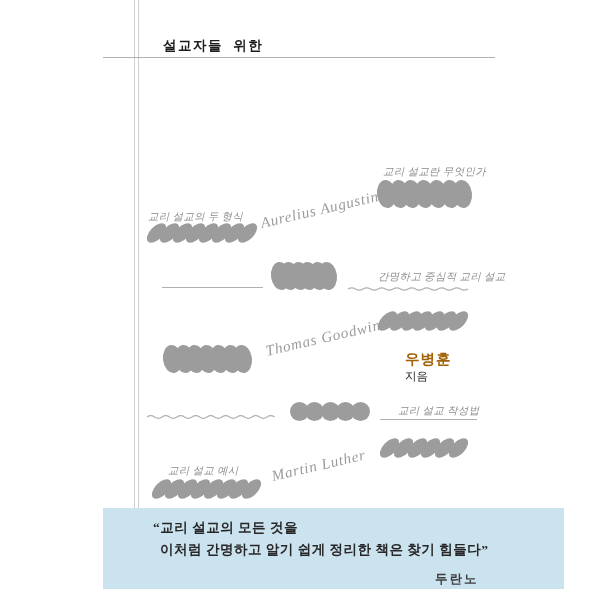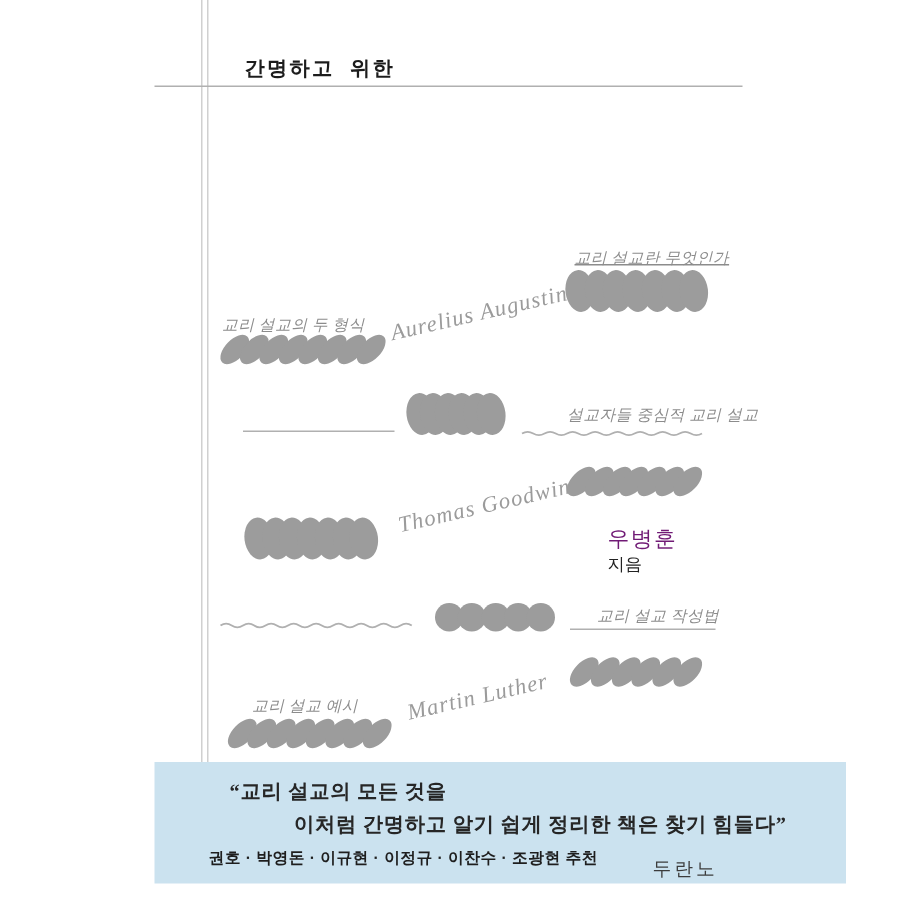--- a/index.html
+++ b/index.html
@@ -25,49 +25,49 @@
   
   .chain{position:absolute;display:flex;align-items:center;}
   .chain .u{flex:none;border-radius:50%;background:var(--scribble-gray,#9c9c9c);}
   .chain[data-kind="oval"] .u{width:19px;height:28px;transform:rotate(-7deg);}
   .chain[data-kind="slant"] .u{width:13px;height:24px;transform:rotate(44deg);}
   .chain[data-kind="dot"] .u{width:19px;height:19px;}
   .chain .u + .u{margin-left:var(--ml,-6px);}
   svg.wave{position:absolute;overflow:visible;}
   svg.wave path{fill:none;stroke:var(--line-gray,#b0b0b0);stroke-width:1.2;}
   
-  .author-name{position:absolute;left:405px;top:350px;font-size:14.5px;font-weight:normal;
-               color:#701a75;letter-spacing:1px;}
+  .author-name{position:absolute;left:405px;top:350px;font-size:14.5px;font-weight:bold;
+               color:#a16207;letter-spacing:1px;}
   .author-role{position:absolute;left:405px;top:369px;font-size:11.5px;color:#222;font-family:Liberation Serif, serif;}
   
   .quote-box{position:absolute;left:103px;top:508px;width:461px;height:81px;
              background:var(--quote-box-bg,#cbe2ef);}
   .q1{position:absolute;left:50px;top:11px;font-family:"Liberation Serif",serif;
       font-weight:bold;font-size:13.5px;color:#262626;letter-spacing:0.5px;white-space:nowrap;}
   .q2{position:absolute;left:57px;top:33px;font-family:"Liberation Serif",serif;
-      font-weight:bold;font-size:13.5px;color:#262626;letter-spacing:0.5px;white-space:nowrap;margin-left:36px;}
+      font-weight:bold;font-size:13.5px;color:#262626;letter-spacing:0.5px;white-space:nowrap;}
   .recs{position:absolute;left:36px;top:57px;font-size:10.5px;font-weight:bold;
         color:#1e1e1e;letter-spacing:0.3px;white-space:nowrap;}
-  .logo{position:absolute;left:332px;top:63px;font-size:12.5px;font-weight:400;
+  .logo{position:absolute;left:332px;top:63px;font-size:12.5px;font-weight:700;
         letter-spacing:2px;color:var(--logo-color,#3c3c3c);white-space:nowrap;}
 </style>
 </head>
 <body>
 
 <div class="abs" style="left:0;top:0;width:600px;height:600px;">
 
   <div class="vline" style="left:134px;"></div>
   <div class="vline" style="left:138px;"></div>
   <div class="hline" style="left:103px;top:57px;width:392px;"></div>
 
-  <div class="kicker">간명하고 위한</div>
+  <div class="kicker">설교자들 위한</div>
 
-  <div class="klabel" style="left:383px;top:165px;text-decoration:underline;">교리 설교란 무엇인가</div>
+  <div class="klabel" style="left:383px;top:165px;">교리 설교란 무엇인가</div>
   <div class="klabel" style="left:148px;top:210px;">교리 설교의 두 형식</div>
-  <div class="klabel" style="left:378px;top:270px;">설교자들 중심적 교리 설교</div>
+  <div class="klabel" style="left:378px;top:270px;">간명하고 중심적 교리 설교</div>
   <div class="klabel" style="left:398px;top:404px;text-align:center;">교리 설교 작성법</div>
   <div class="klabel" style="left:168px;top:464px;">교리 설교 예시</div>
 
   <div class="ename" style="left:261px;top:215px;">Aurelius Augustinus</div>
   <div class="ename" style="left:266px;top:343px;">Thomas Goodwin</div>
   <div class="ename" style="left:272px;top:468px;">Martin Luther</div>
 
   <div class="chain" data-kind="oval" style="left:377px;top:180px;--ml:-6.3px;">
       <div class="u"></div>
       <div class="u"></div>
@@ -147,17 +147,16 @@
   <svg class="wave" width="137" height="12" style="left:146px;top:411px;">
       <path d="M1 6 Q 4.75 3.4 8.5 6 T 16 6 T 23.5 6 T 31 6 T 38.5 6 T 46 6 T 53.5 6 T 61 6 T 68.5 6 T 76 6 T 83.5 6 T 91 6 T 98.5 6 T 106 6 T 113.5 6 T 121 6 T 128.5 6"></path>
     </svg>
 
   <div class="author-name">우병훈</div>
   <div class="author-role">지음</div>
 
   <div class="quote-box">
     <div class="q1">“교리 설교의 모든 것을</div>
     <div class="q2">이처럼 간명하고 알기 쉽게 정리한 책은 찾기 힘들다”</div>
-    <div class="recs">권호 · 박영돈 · 이규현 · 이정규 · 이찬수 · 조광현 추천</div>
     <div class="logo">두란노</div>
   </div>
 
 </div>
 
 </body></html>

